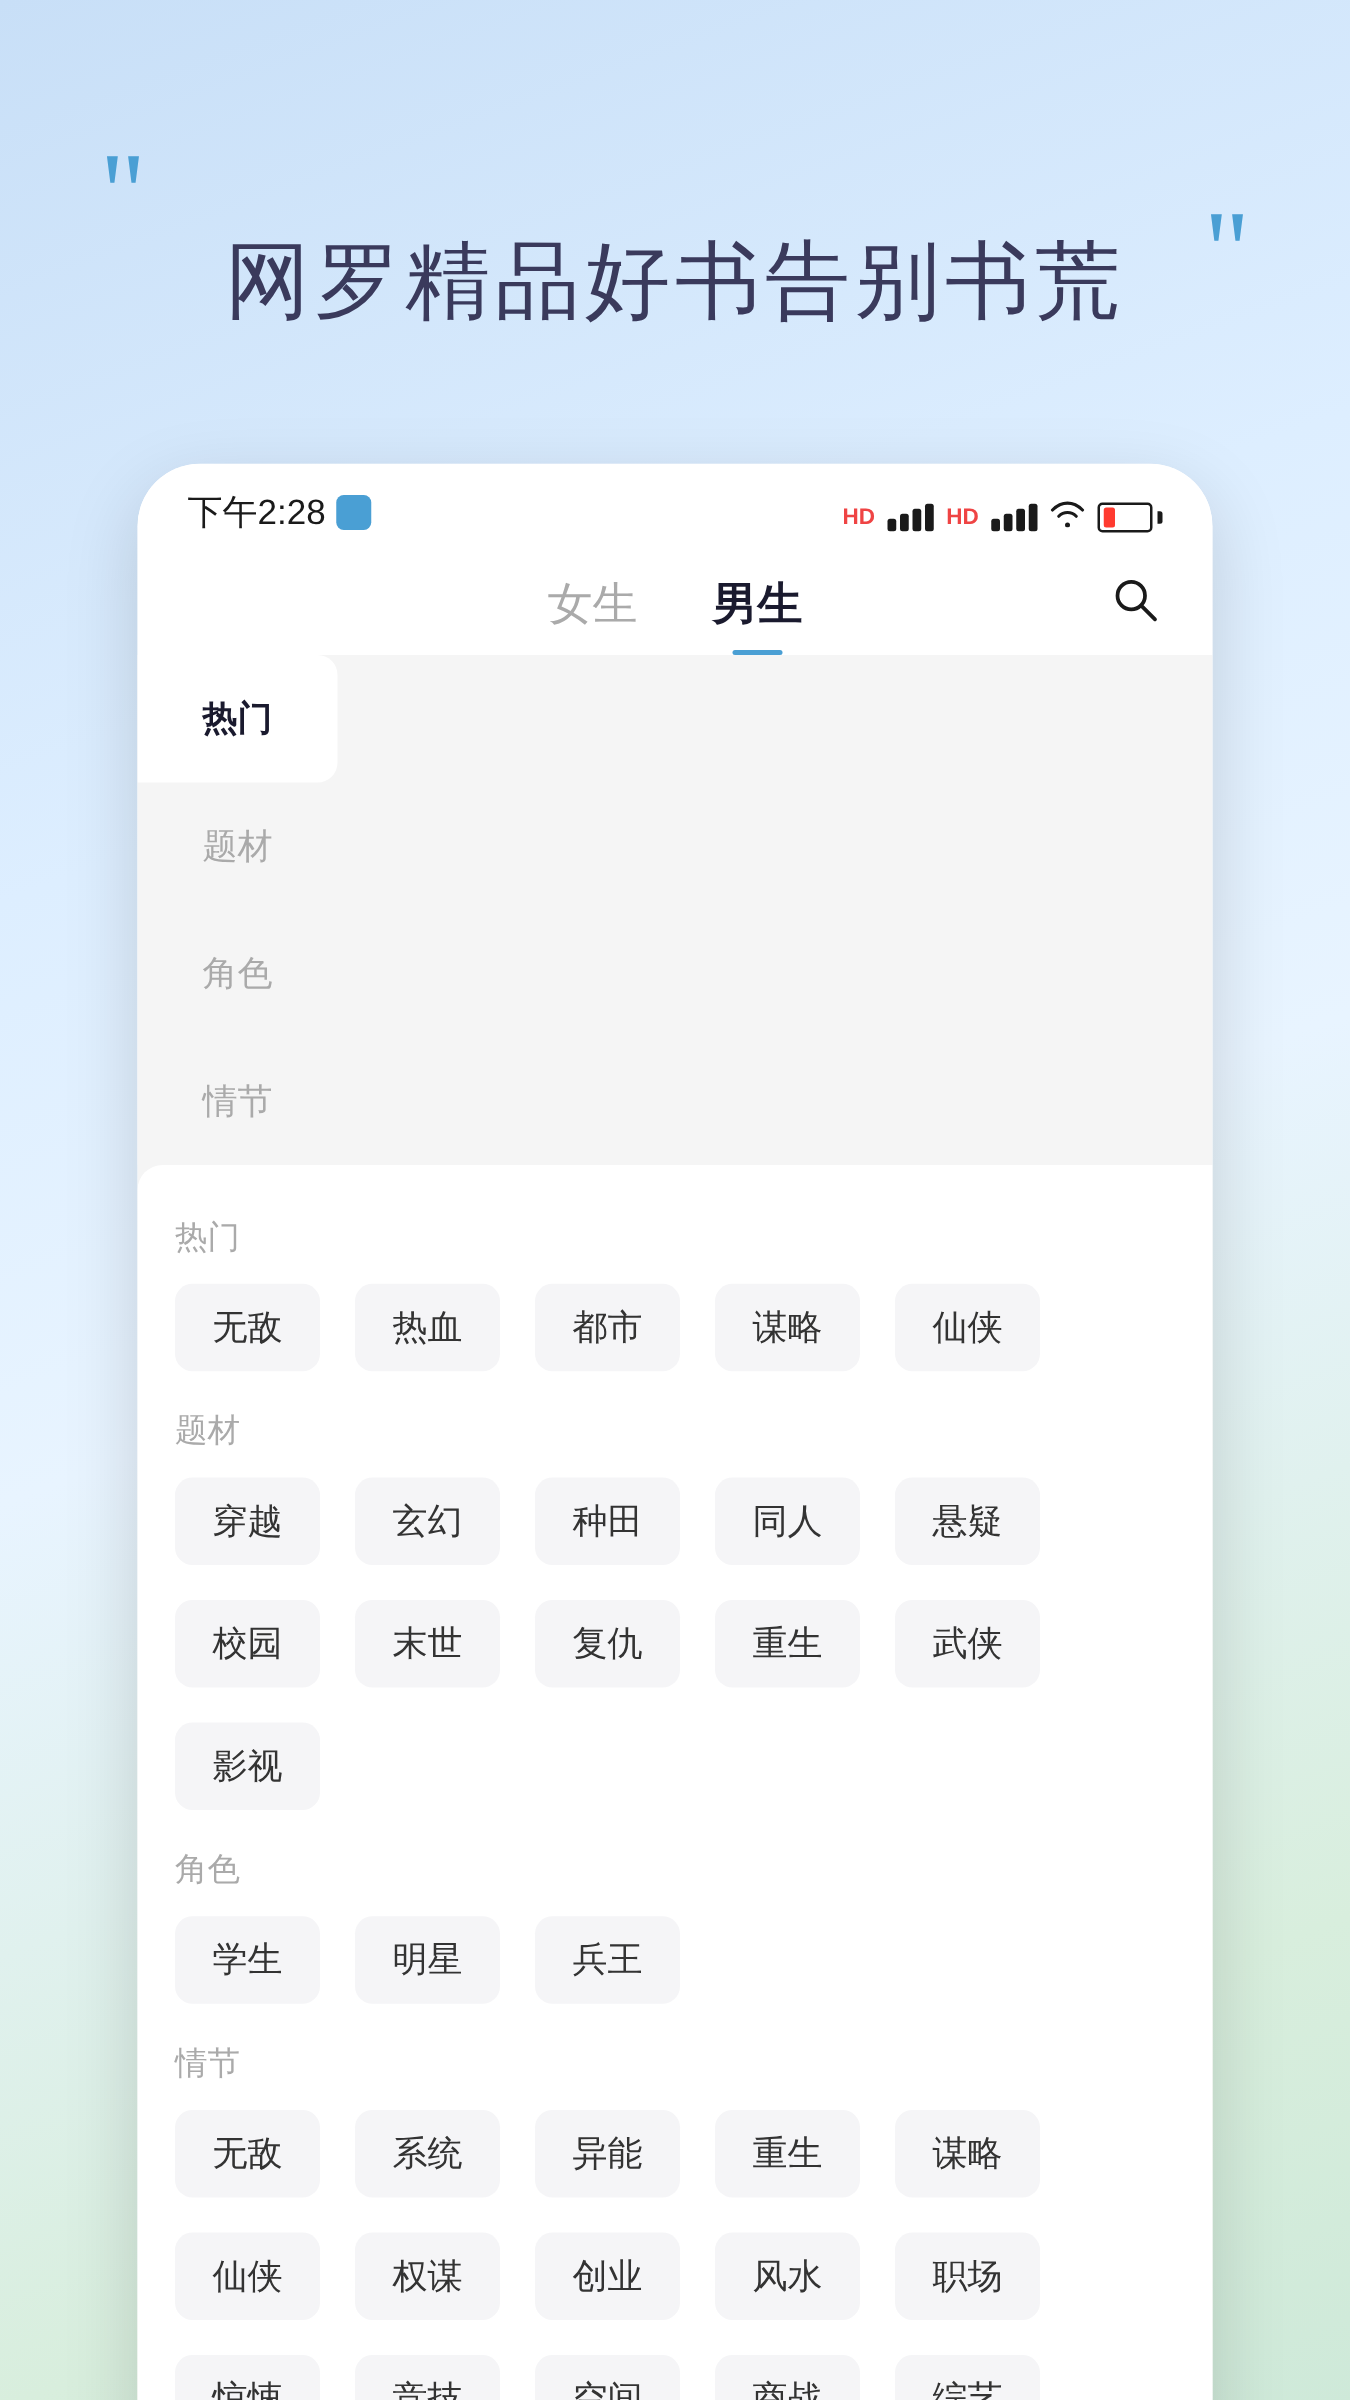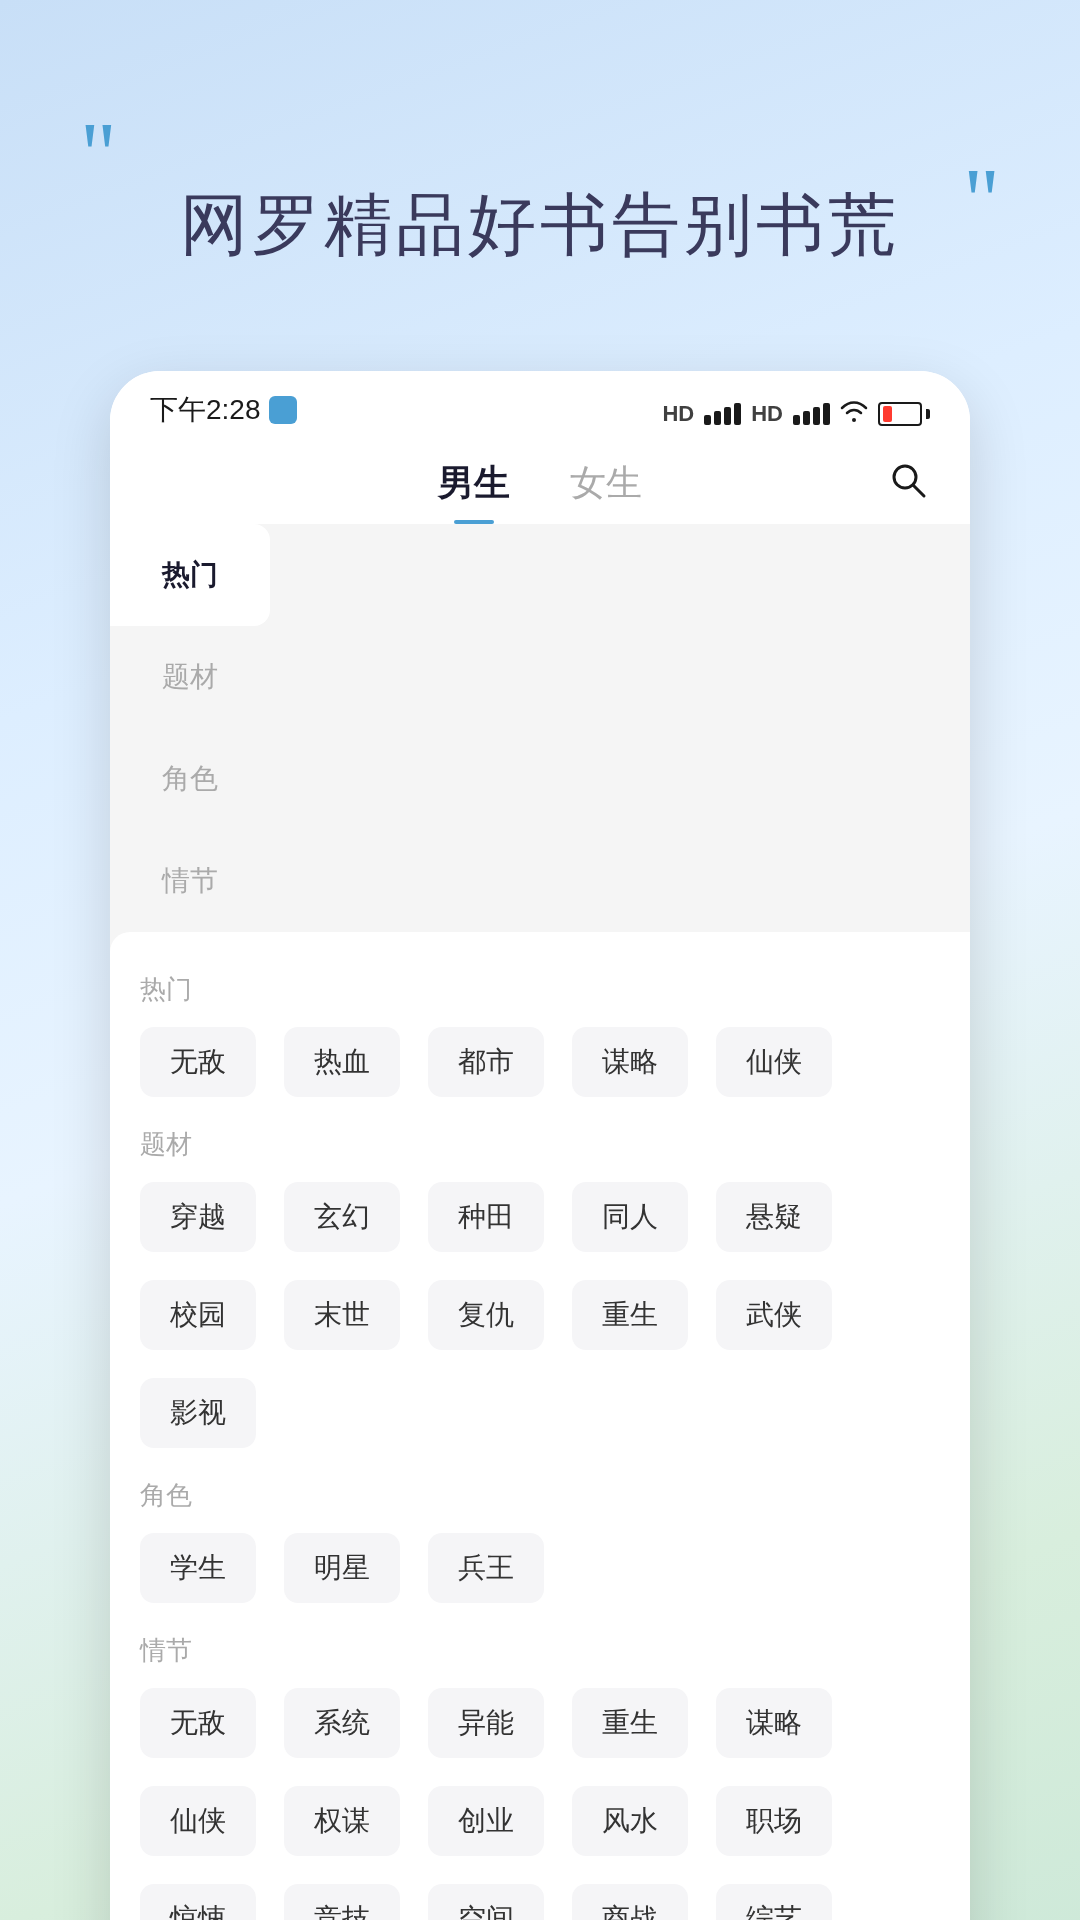--- a/index.html
+++ b/index.html
@@ -248,23 +248,23 @@
       padding: 16px 30px;
       background: #f5f5f7;
       border-radius: 14px;
       font-size: 28px;
       color: #333;
       cursor: pointer;
       white-space: nowrap;
     }
 
     .hd-text {
-      font-size: 22px;
+      font-size: 18px;
       font-weight: 700;
-      color: #404040;
+      color: #ef4444;
     }
   </style>
 </head>
 <body>
 
 <div class="top-section">
   <div class="quote-left">"</div>
   <div class="subtitle-row">
     <span class="sub-title">网罗精品好书告别书荒</span>
     <span class="quote-right">"</span>
@@ -303,22 +303,22 @@
       <div style="display:flex;align-items:center;gap:2px;">
         <div class="battery-icon">
           <div class="battery-fill"></div>
         </div>
         <div class="battery-tip"></div>
       </div>
     </div>
   </div>
 
   <div class="nav-tabs">
+    <div class="nav-tab">女生</div>
     <div class="nav-tab active">男生</div>
-    <div class="nav-tab">女生</div>
     <div class="search-icon-btn">
       <svg width="44" height="44" viewBox="0 0 44 44" fill="none">
         <circle cx="19" cy="19" r="11" stroke="#1a1a1a" stroke-width="3"></circle>
         <line x1="27" y1="27" x2="38" y2="38" stroke="#1a1a1a" stroke-width="3" stroke-linecap="round"></line>
       </svg>
     </div>
   </div>
 
   <div class="content-area">
 

